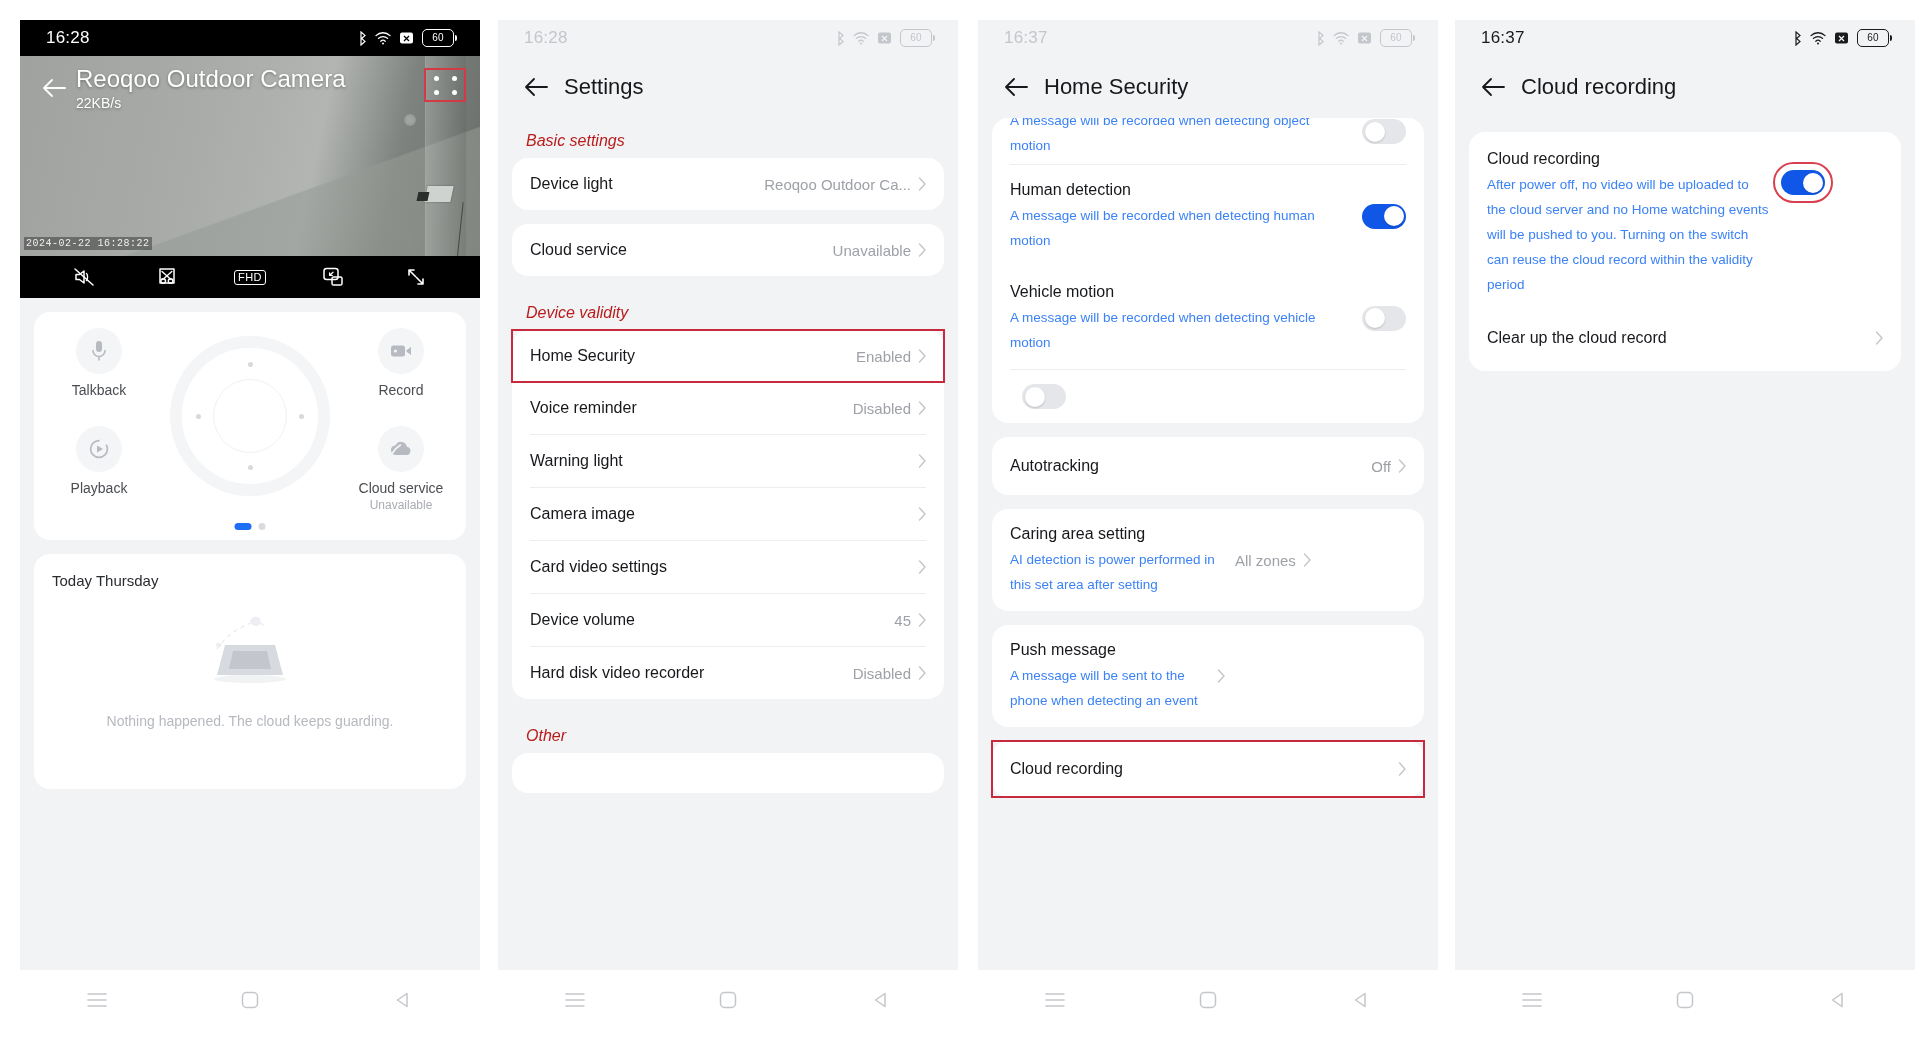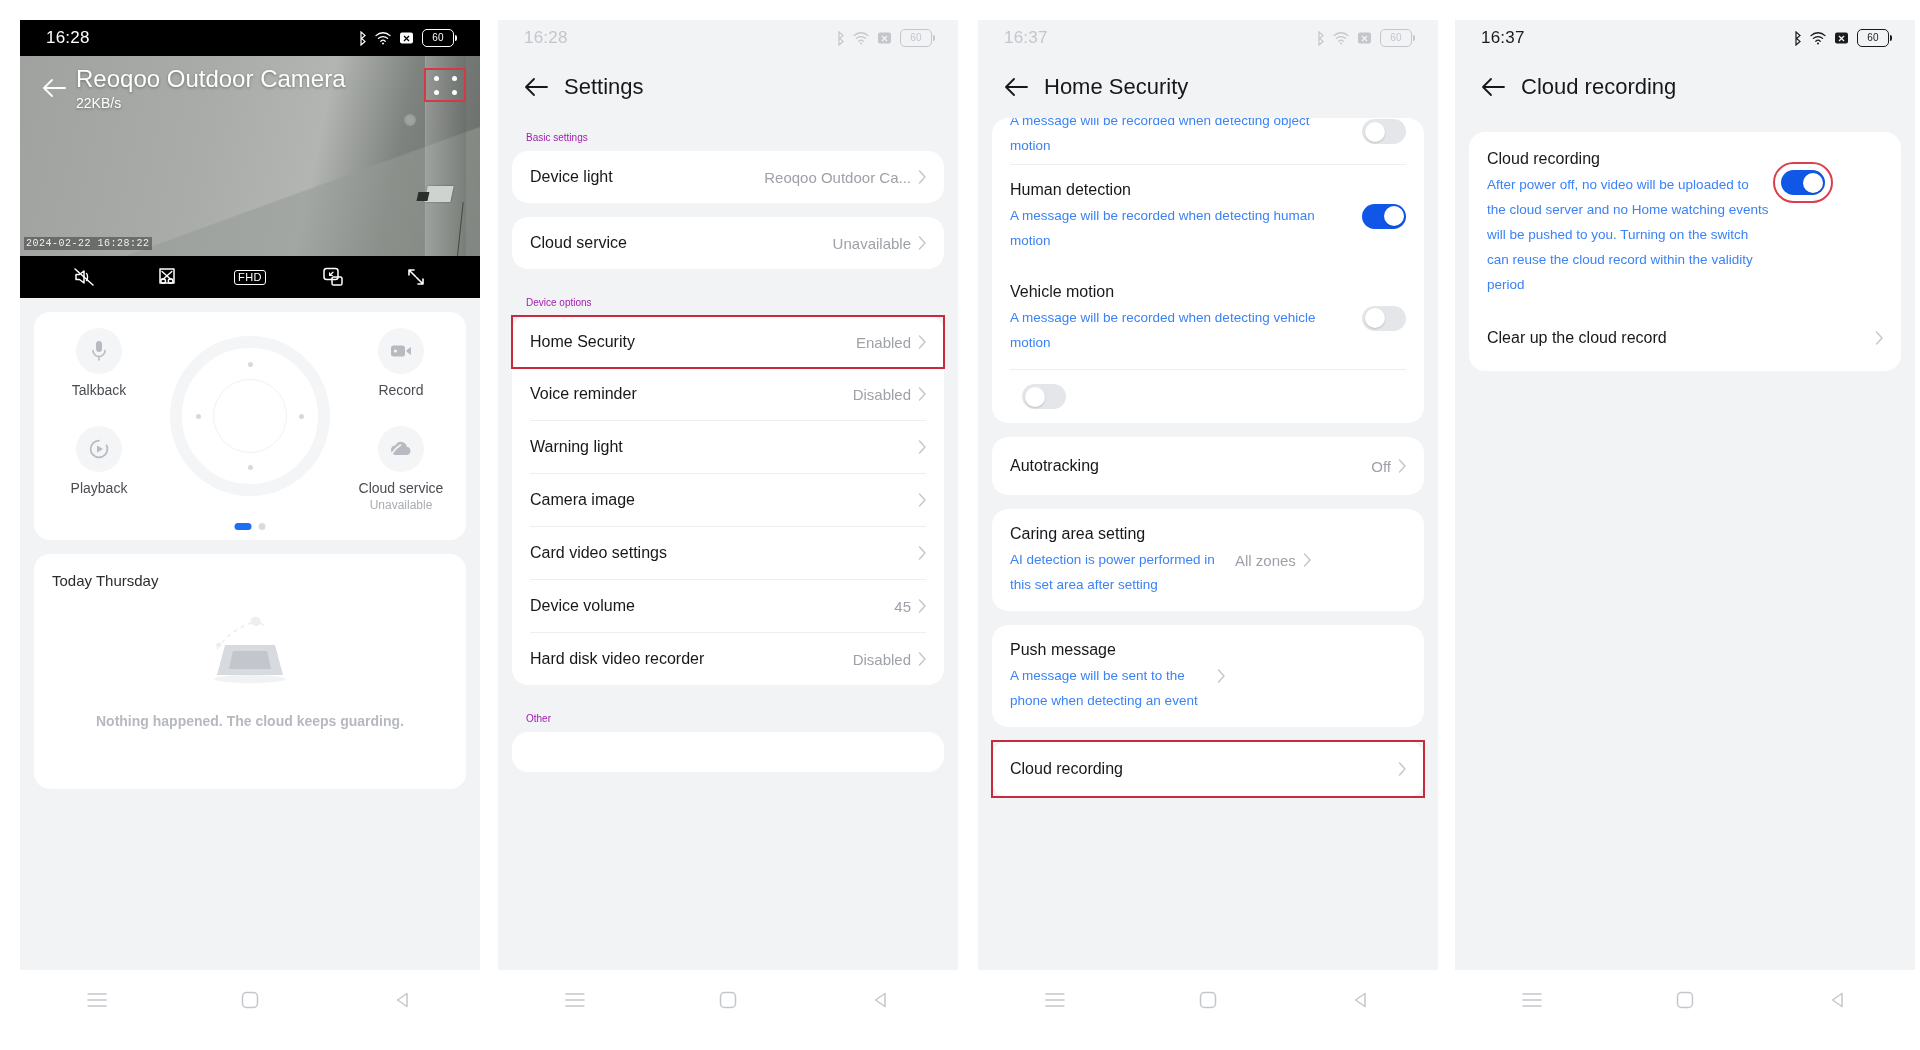--- a/index.html
+++ b/index.html
@@ -136,28 +136,28 @@
   }
   .qlabel{font-size:14px;color:#4a4d52;line-height:18px;}
   .qsub{font-size:12px;color:#a9acb2;line-height:16px;}
   .dots{position:absolute;left:50%;bottom:10px;transform:translateX(-50%);display:flex;align-items:center;gap:7px;}
   .dots i{width:7px;height:7px;border-radius:4px;background:#d9dbdf;display:block;}
   .dots i.on{width:17px;background:#1d6ef5;}
 
   
   .today-card{height:235px;padding:18px 18px 0 18px;box-sizing:border-box;}
   .today-title{font-size:15px;color:#2a2c30;}
-  .empty-wrap{display:flex;flex-direction:column;align-items:center;justify-content:center;margin-top:18px;font-weight:bold;}
+  .empty-wrap{display:flex;flex-direction:column;align-items:center;justify-content:center;margin-top:18px;}
   .empty-msg{font-size:14px;color:#b6b9bf;margin-top:16px;}
 
   
   .page-head{display:flex;align-items:center;height:62px;padding:0 20px;box-sizing:border-box;}
   .page-head .ico{width:36px;height:36px;display:flex;align-items:center;justify-content:center;flex:none;}
   .page-title{font-size:22px;color:#17181b;margin-left:10px;}
-  .grp-label{font-size:10px;color:#a21caf;padding:14px 28px 8px 28px;}
+  .grp-label{font-size:16px;color:#b91c1c;padding:14px 28px 8px 28px;font-style:italic;}
 
   .row{
     position:relative;display:flex;align-items:center;min-height:52px;
     padding:14px 18px;box-sizing:border-box;
   }
   .row .txt{flex:1;min-width:0;}
   .row .title{font-size:16px;color:#17181b;line-height:22px;}
   .row .desc{font-size:13.5px;color:#3b82f6;line-height:25px;margin-top:2px;}
   .row .val{font-size:15px;color:#9ea1a7;margin-left:10px;white-space:nowrap;}
   .chev{color:#c3c6cb;margin-left:7px;flex:none;display:flex;align-items:center;}
@@ -406,21 +406,21 @@
         </span>
         <span class="val">Unavailable</span>
         <span class="chev">
             <svg width="8" height="14" viewBox="0 0 8 14">
               <path d="M1.5 1l5.5 6-5.5 6" fill="none" stroke="currentColor" stroke-width="1.4" stroke-linecap="round" stroke-linejoin="round"></path>
             </svg>
           </span>
       </div>
     </div>
 
-    <div class="grp-label">Device options</div>
+    <div class="grp-label">Device validity</div>
 
     <div class="card">
       <div class="row hl">
         <span class="txt">
           <span class="title">Home Security</span>
         </span>
         <span class="val">Enabled</span>
         <span class="chev">
             <svg width="8" height="14" viewBox="0 0 8 14">
               <path d="M1.5 1l5.5 6-5.5 6" fill="none" stroke="currentColor" stroke-width="1.4" stroke-linecap="round" stroke-linejoin="round"></path>

